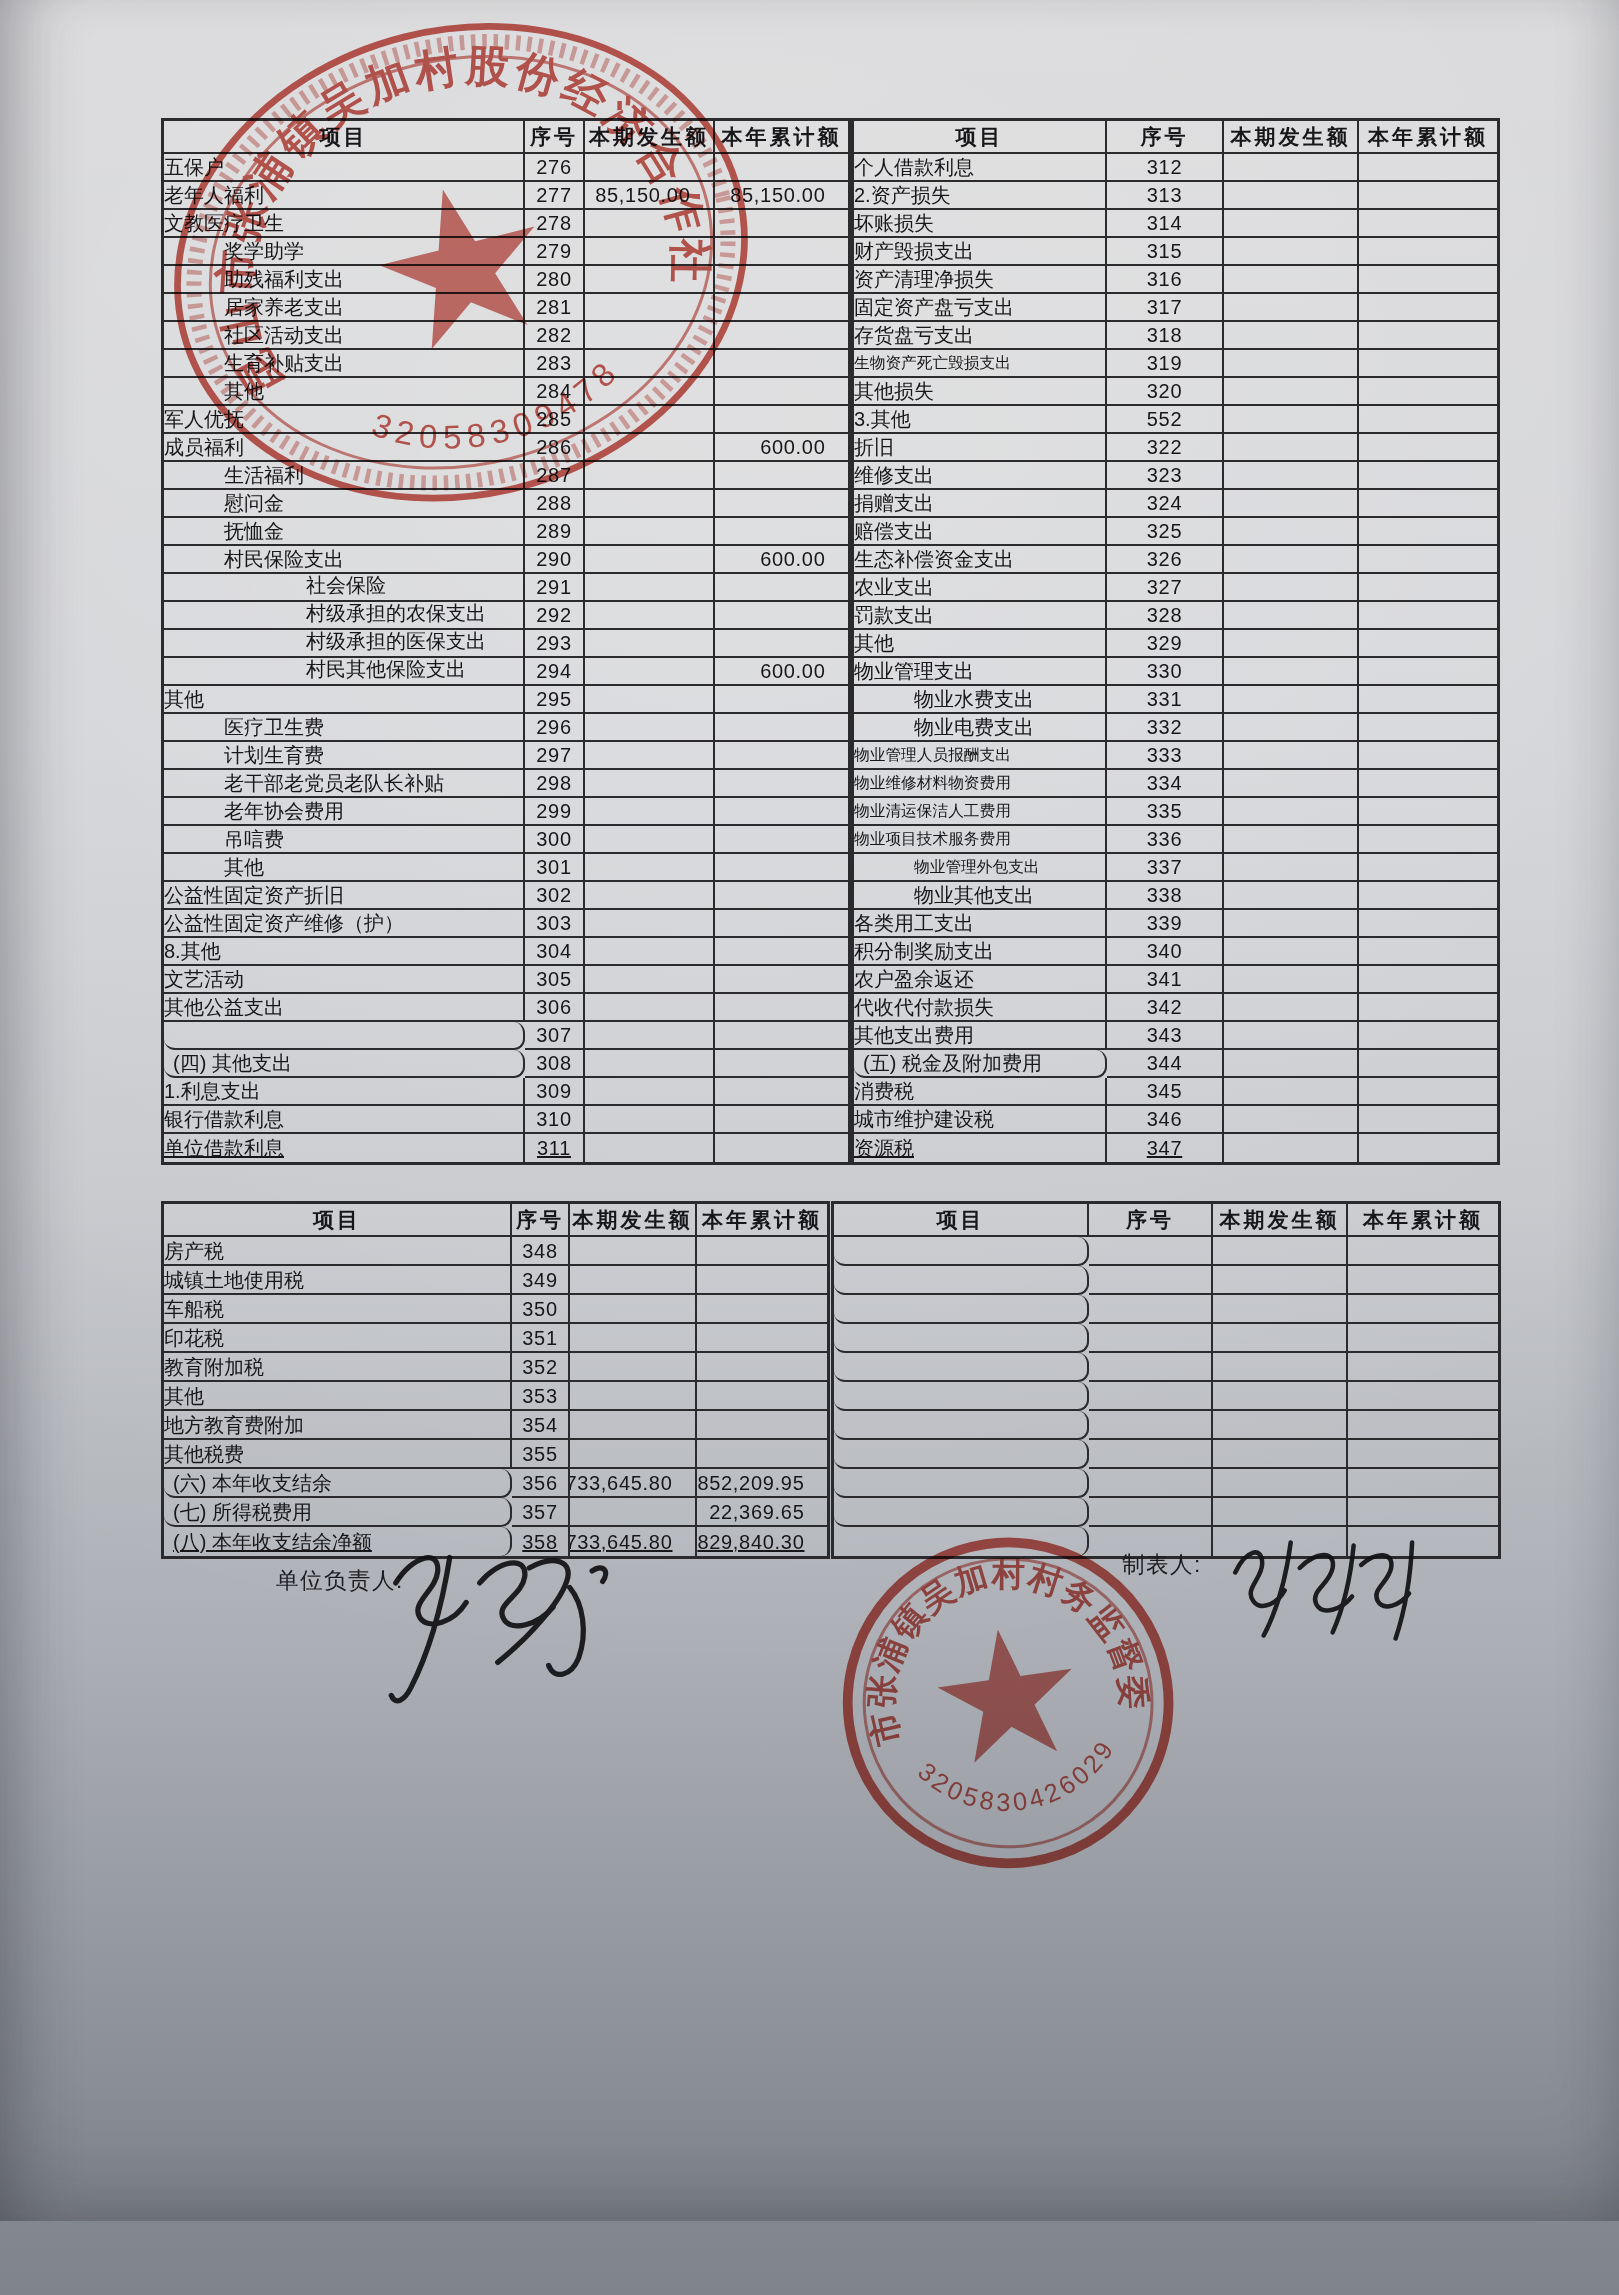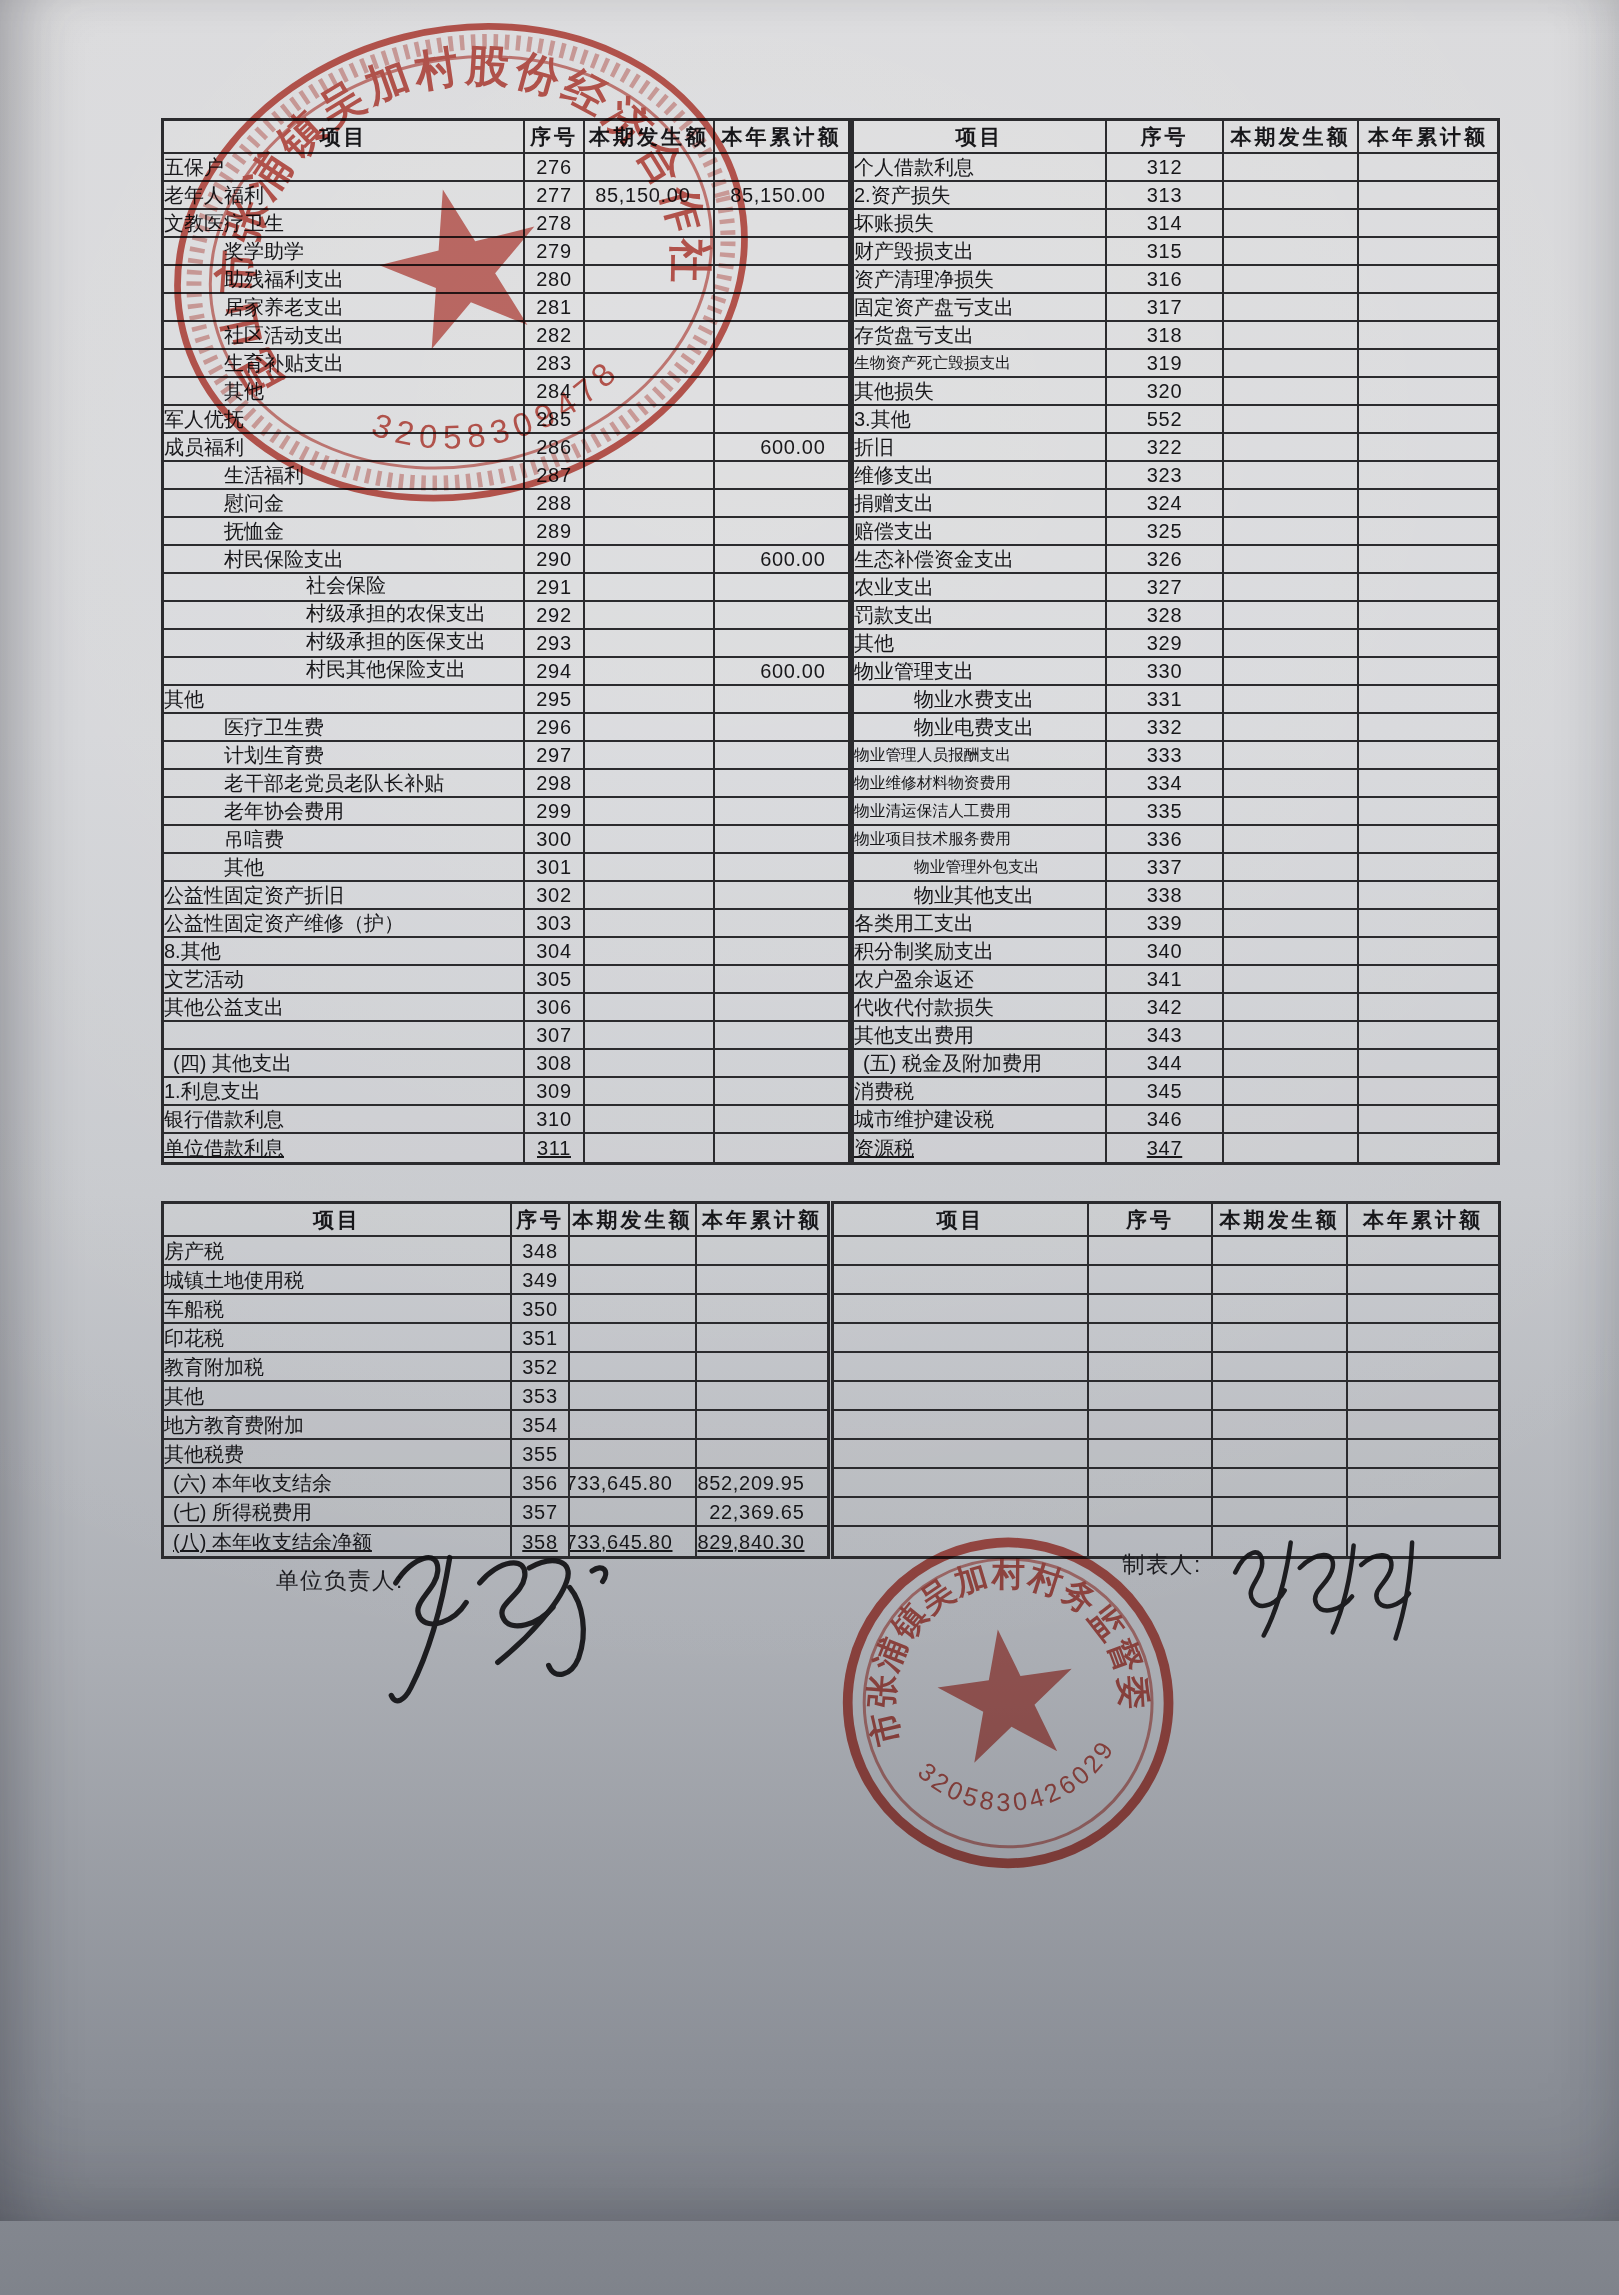--- a/index.html
+++ b/index.html
@@ -25,21 +25,21 @@
     font-size:20px;color:#17171a;line-height:1;
     white-space:nowrap;overflow:hidden;
   }
   .cell.lastcol{border-right:none;}
   .cell.lastrow{border-bottom:none;text-decoration:underline;}
   .hdr{justify-content:center;font-weight:600;font-size:21px;letter-spacing:3px;}
   .no{justify-content:center;letter-spacing:0.7px;}
   .num{justify-content:flex-end;padding-right:22.5px;letter-spacing:0.7px;}
   .item{justify-content:flex-start;}
   .small{font-size:15.7px;text-align:center;}
-  .i0{padding-left:9px;}
+  .i0{padding-left:9px;border-radius:11px;}
   .i1{}
   .i2{}
   .i3{padding-left:60px;}
   .i4{padding-left:142px;font-family:Liberation Mono, monospace;}
   #t-top-left {left:161px;top:118px;grid-template-columns:361px 60px 130px 133px;grid-template-rows:33px repeat(36,28px);}
   #t-top-right{left:851px;top:118px;grid-template-columns:253px 117px 135px 138px;grid-template-rows:33px repeat(36,28px);}
   #t-bot-left {left:161px;top:1201px;grid-template-columns:348px 58px 127px 130px;grid-template-rows:33px repeat(11,29px);}
   #t-bot-right{left:831px;top:1201px;grid-template-columns:255px 124px 135px 150px;grid-template-rows:33px repeat(11,29px);}
   .sig-label{position:absolute;font-size:22.5px;color:#1c1c20;letter-spacing:1.5px;}
   .overlay{position:absolute;left:0;top:0;width:1619px;height:2295px;pointer-events:none;}

